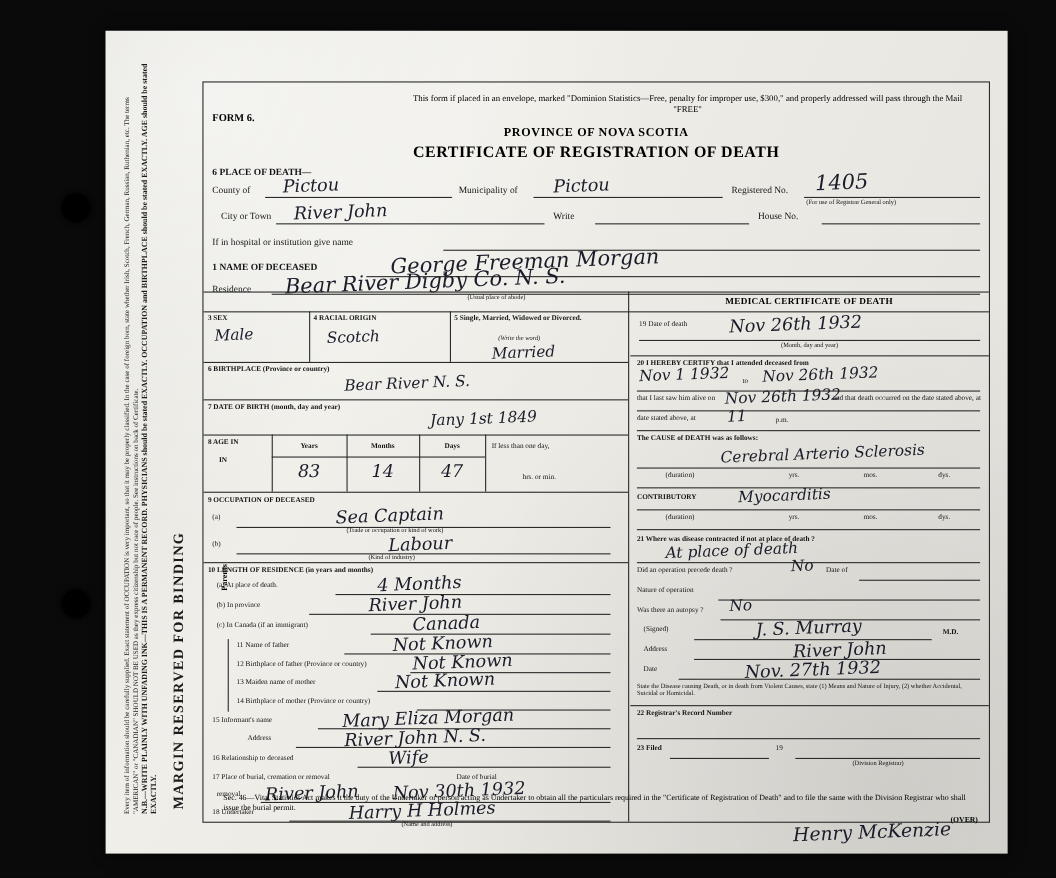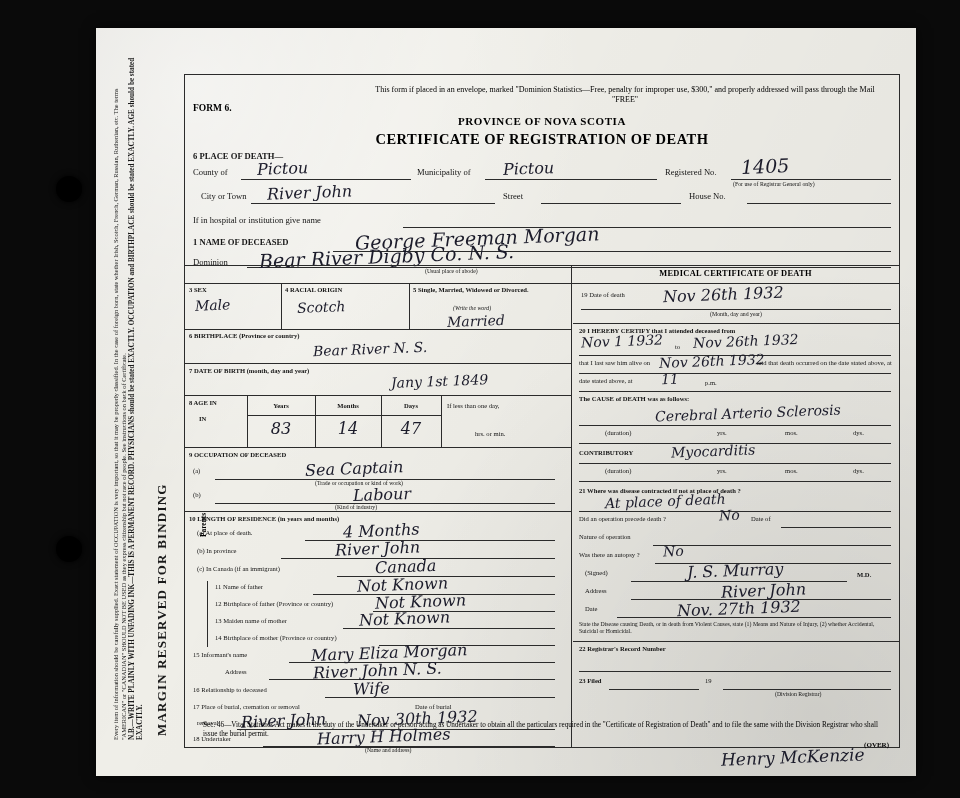--- a/index.html
+++ b/index.html
@@ -103,33 +103,33 @@
 
       <div class="t lbl" style="left:480px;top:92px;">Registered No.</div>
       <div class="ln hr" style="left:546px;top:104px;width:160px;"></div>
       <div class="hw xl" style="left:556px;top:80px;">1405</div>
       <div class="t xtiny" style="left:548px;top:106px;">(For use of Registrar General only)</div>
 
       <div class="t lbl" style="left:0;top:116px;margin-left:16px;">City or Town</div>
       <div class="ln hr" style="left:66px;top:128px;width:244px;"></div>
       <div class="hw l" style="left:82px;top:108px;">River John</div>
 
-      <div class="t lbl" style="left:318px;top:116px;">Street</div>
+      <div class="t lbl" style="left:318px;top:116px;">Write</div>
       <div class="ln hr" style="left:356px;top:128px;width:140px;"></div>
       <div class="t lbl" style="left:504px;top:116px;">House No.</div>
       <div class="ln hr" style="left:562px;top:128px;width:144px;"></div>
 
       <div class="t lbl" style="left:8px;top:140px;">If in hospital or institution give name</div>
       <div class="ln hr" style="left:218px;top:152px;width:488px;"></div>
 
       <div class="t lbl lblb" style="left:8px;top:162px;">1 NAME OF DECEASED</div>
       <div class="ln hr" style="left:148px;top:176px;width:558px;"></div>
       <div class="hw xl" style="left:170px;top:152px;">George Freeman Morgan</div>
 
-      <div class="t lbl" style="left:8px;top:182px;">Dominion</div>
+      <div class="t lbl" style="left:8px;top:182px;">Residence</div>
       <div class="ln hr" style="left:62px;top:192px;width:644px;"></div>
       <div class="hw xl" style="left:74px;top:170px;">Bear River Digby Co. N. S.</div>
       <div class="t xtiny" style="left:240px;top:193px;">(Usual place of abode)</div>
 
       <div class="ln hr" style="left:0;top:190px;width:714px;"></div>
       <div class="ln hr" style="left:0;top:208px;width:714px;"></div>
       <div class="ln vr" style="left:386px;top:190px;height:482px;"></div>
       <div id="mcd">MEDICAL CERTIFICATE OF DEATH</div>
 
       <div class="ln hr" style="left:0;top:254px;width:386px;"></div>

